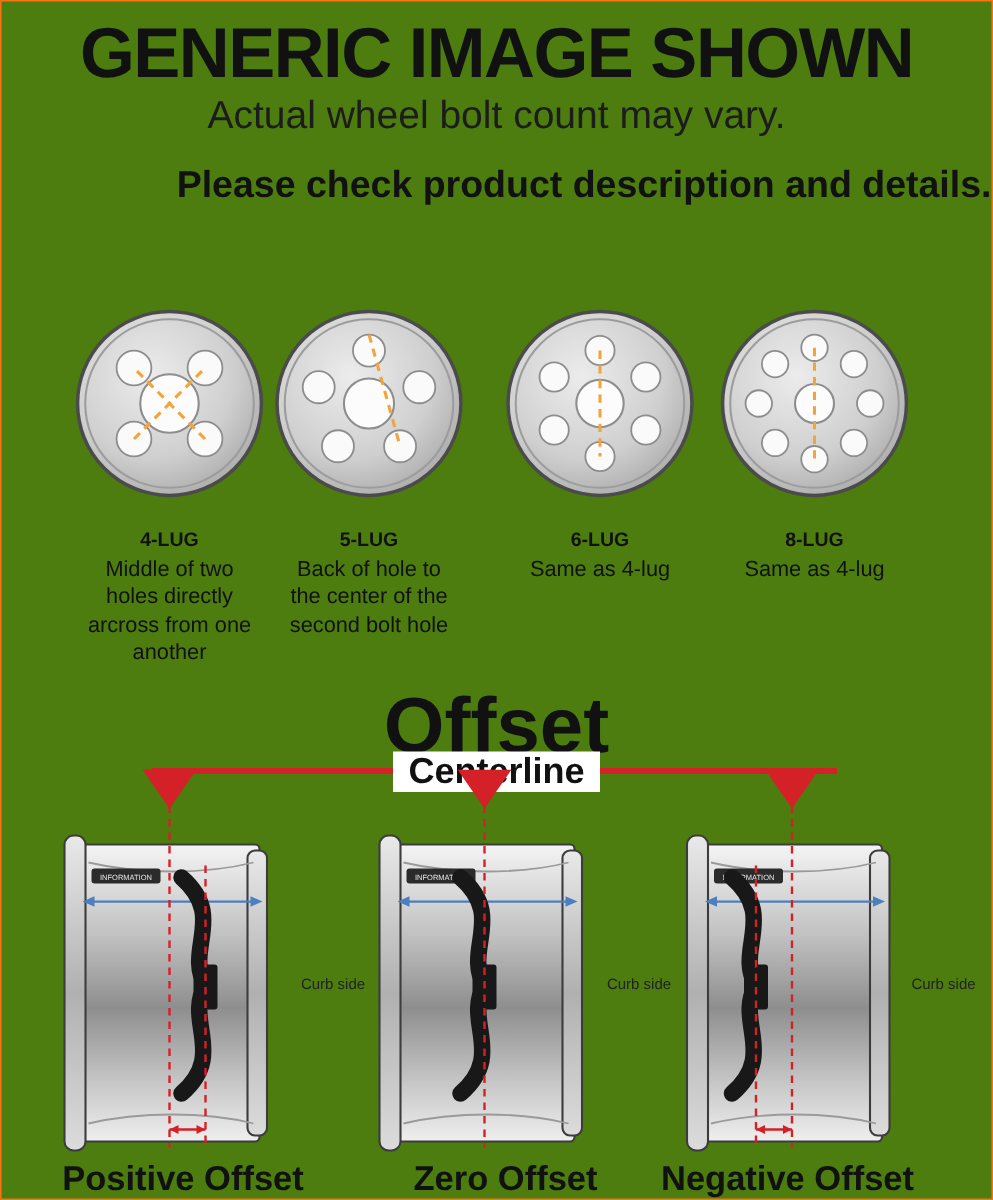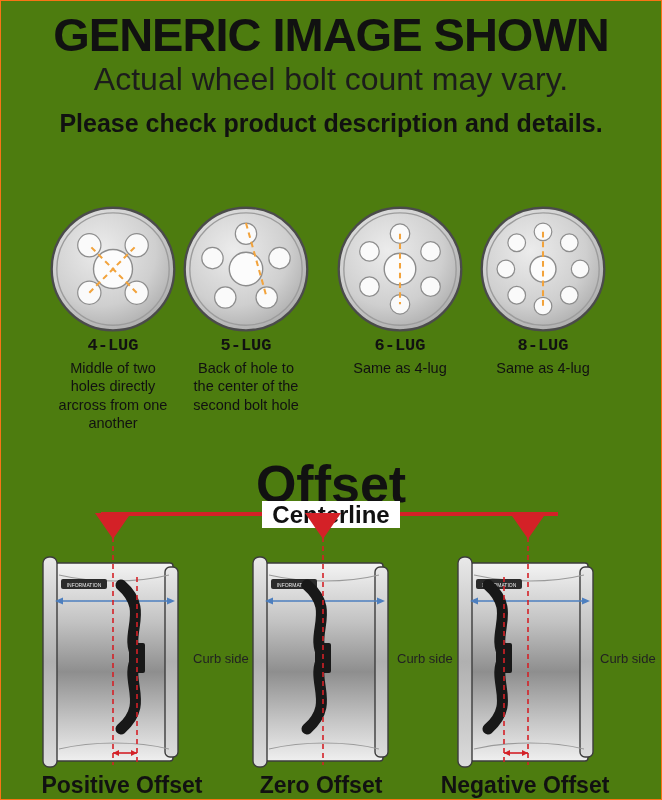--- a/index.html
+++ b/index.html
@@ -5,43 +5,43 @@
   * { margin:0; padding:0; box-sizing:border-box; }
   body { background:#fff; }
   .canvas{
     position:relative; width:662px; height:800px; background:#4d7c0f;
     font-family:"Liberation Sans", sans-serif; color:#111;
     overflow:hidden; border:1px solid #f97316;
   }
   .title{position:absolute; top:6px; left:0; right:0; text-align:center;
     font-size:47px; font-weight:800; letter-spacing:-1px;}
   .subtitle{position:absolute; top:60px; left:0; right:0; text-align:center;
-    font-size:32px; font-weight:400; color:#1c1c1c;}
-  .note{position:absolute; top:108px; left:0; right:0; text-align:center;
+    font-size:26px; font-weight:400; color:#1c1c1c;}
+  .note{position:absolute; top:108px; left:0; right:0; text-align:right;
     font-size:25px; font-weight:700;}
   .bolt-heading{position:absolute; top:148px; left:0; right:0; text-align:center;
     font-size:41px; font-weight:800;}
   .lug-col{position:absolute; top:203px; width:150px; text-align:center;}
   .lug-col.c1{left:37px;} .lug-col.c2{left:170px;} .lug-col.c3{left:324px;} .lug-col.c4{left:467px;}
   .lug-wheel{width:130px; height:130px; margin:0 auto;}
-  .lug-label{font-size:17px; font-weight:700; margin-top:2px;font-family:Liberation Mono, monospace;}
+  .lug-label{font-size:13px; font-weight:700; margin-top:18px;}
   .lug-desc{font-size:14.5px; line-height:1.27; margin:4px auto 0; width:118px;}
   .offset-heading{position:absolute; top:453px; left:0; right:0; text-align:center;
     font-size:52px; font-weight:800;}
   .centerline-line{position:absolute; top:511px; left:100px; width:457px; height:4px; background:#d42127;}
   .centerline-label{position:absolute; top:500px; left:0; right:0; text-align:center;
     font-size:24px; font-weight:600;}
   .centerline-label span{background:#fff; padding:0 10px;}
   .offset-wheel{position:absolute; top:512px; width:160px; height:260px;}
   .offset-wheel.w1{left:32px;} .offset-wheel.w2{left:242px;} .offset-wheel.w3{left:447px;}
-  .curb-label{position:absolute; top:650px; width:58px; font-size:13px; color:#222;}
+  .curb-label{position:absolute; top:650px; width:58px; text-align:center; font-size:10px; color:#222;}
   .curb-label.k1{left:192px;} .curb-label.k2{left:396px;} .curb-label.k3{left:599px;}
   .offset-label{position:absolute; top:771px; transform:translateX(-50%);
     font-size:23px; font-weight:700; white-space:nowrap;}
-  .offset-label.o1{left:121px;} .offset-label.o2{left:320px;} .offset-label.o3{left:524px;}
+  .offset-label.o1{left:121px;} .offset-label.o2{left:336px;} .offset-label.o3{left:524px;}
 </style>
 </head>
 <body>
 
 <svg width="0" height="0" style="position:absolute" aria-hidden="true">
   <defs>
     <radialGradient id="wheelFace" cx="40%" cy="35%" r="75%">
       <stop offset="0%" stop-color="#ececec"></stop>
       <stop offset="60%" stop-color="#cfcfcf"></stop>
       <stop offset="100%" stop-color="#a4a4a4"></stop>

